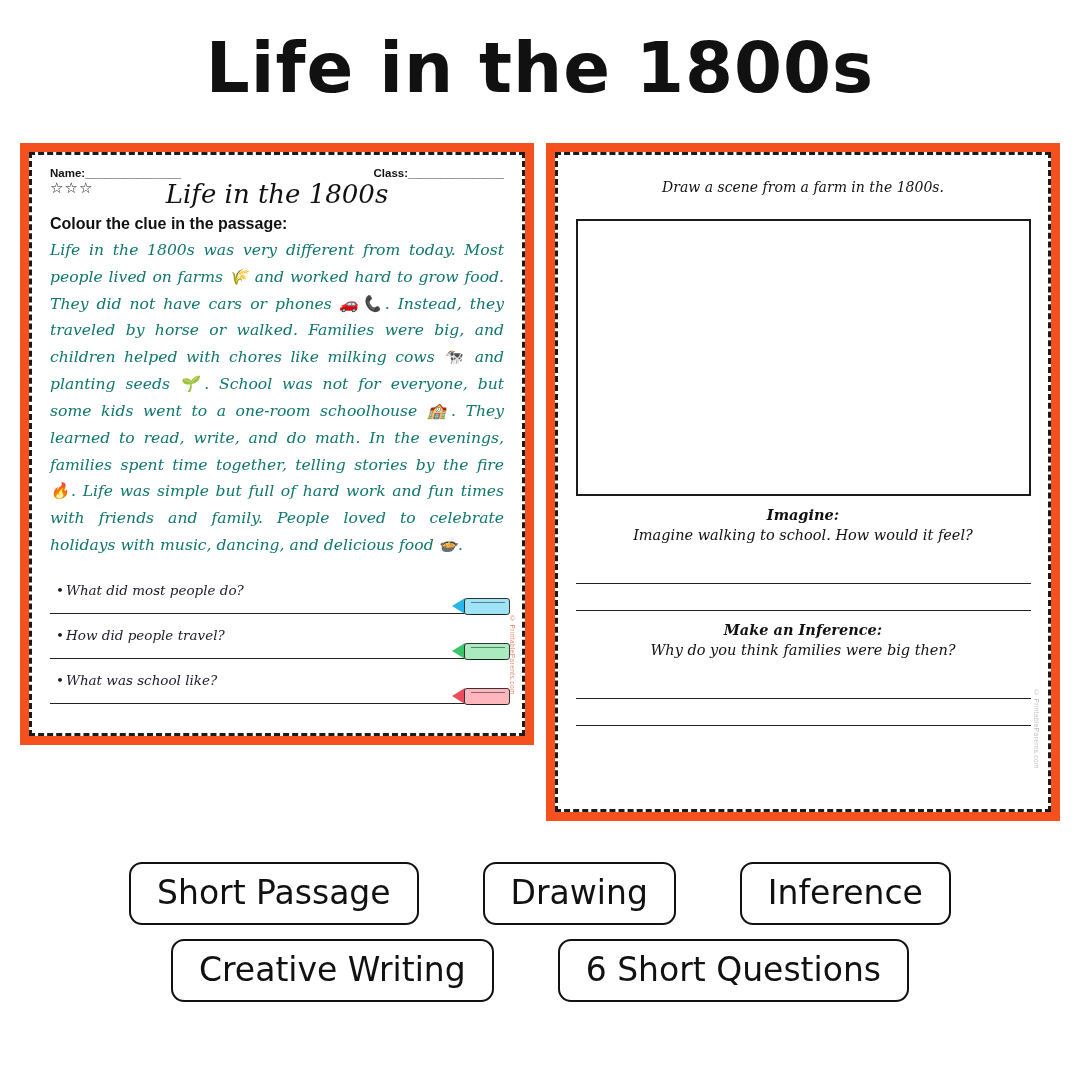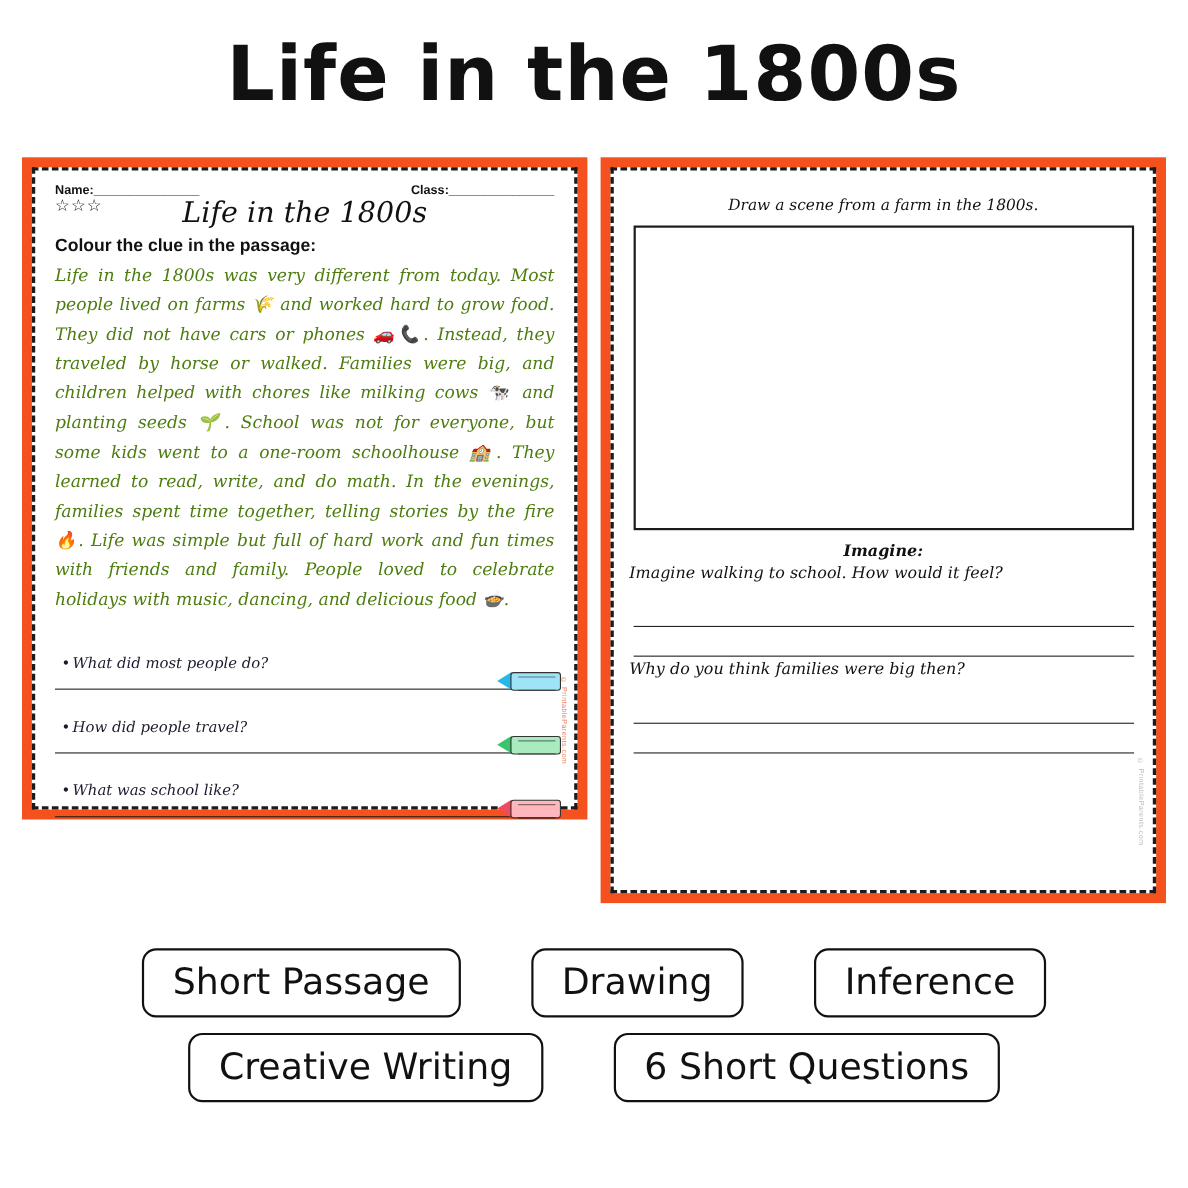--- a/index.html
+++ b/index.html
@@ -76,27 +76,27 @@
     font-size: 16px;
     font-weight: bold;
     color: #111;
     padding: 0 4px 4px 4px;
   }
   .passage {
     font-family: "DejaVu Serif", serif;
     font-style: italic;
     font-size: 15.6px;
     line-height: 1.72;
-    color: #4d7c0f;
+    color: #0f766e;
     text-align: justify;
     padding: 0 4px;
   }
 
   .questions { padding: 10px 4px 0 4px; position: relative; }
-  .q-block { margin-top: 26px; position: relative; }
+  .q-block { margin-top: 13px; position: relative; }
   .q-text {
     font-family: "DejaVu Serif", serif;
     font-style: italic;
     font-size: 13.5px;
     color: #1a1a2e;
     padding-left: 6px;
   }
   .q-bullet {
     display: inline-block;
     width: 10px;
@@ -153,38 +153,39 @@
     letter-spacing: .4px;
   }
 
   
   .draw-prompt {
     text-align: center;
     font-family: "DejaVu Serif", serif;
     font-style: italic;
     font-size: 14px;
     color: #111;
-    padding: 14px 0 10px 0;
+    padding: 14px 0 24px 0;
   }
   .draw-box {
     margin: 0 auto;
     width: 455px; height: 277px;
     border: 2.2px solid #1b1b1b;
     background: #fff;
   }
   .sec-head {
     text-align: center;
     font-family: "DejaVu Serif", serif;
     font-style: italic;
     font-size: 14.5px;
     font-weight: bold;
     color: #111;
     margin-top: 10px;
   }
   .sec-sub {
+    text-align: center;
     font-family: "DejaVu Serif", serif;
     font-style: italic;
     font-size: 14.5px;
     color: #111;
     margin-top: 4px;
   }
   .answer-lines { margin: 14px auto 0 auto; width: 455px; }
   .answer-lines .aline {
     border-bottom: 1.4px solid #222;
     height: 27px;
@@ -285,20 +286,21 @@
 
       <div class="draw-box"></div>
 
       <div class="sec-head">Imagine:</div>
       <div class="sec-sub">Imagine walking to school. How would it feel?</div>
       <div class="answer-lines">
         <div class="aline"></div>
         <div class="aline"></div>
       </div>
 
+      <div class="sec-head">Make an Inference:</div>
       <div class="sec-sub">Why do you think families were big then?</div>
       <div class="answer-lines">
         <div class="aline"></div>
         <div class="aline"></div>
       </div>
 
       <div class="watermark-right">© PrintableParents.com</div>
     </div>
   </div>
 

